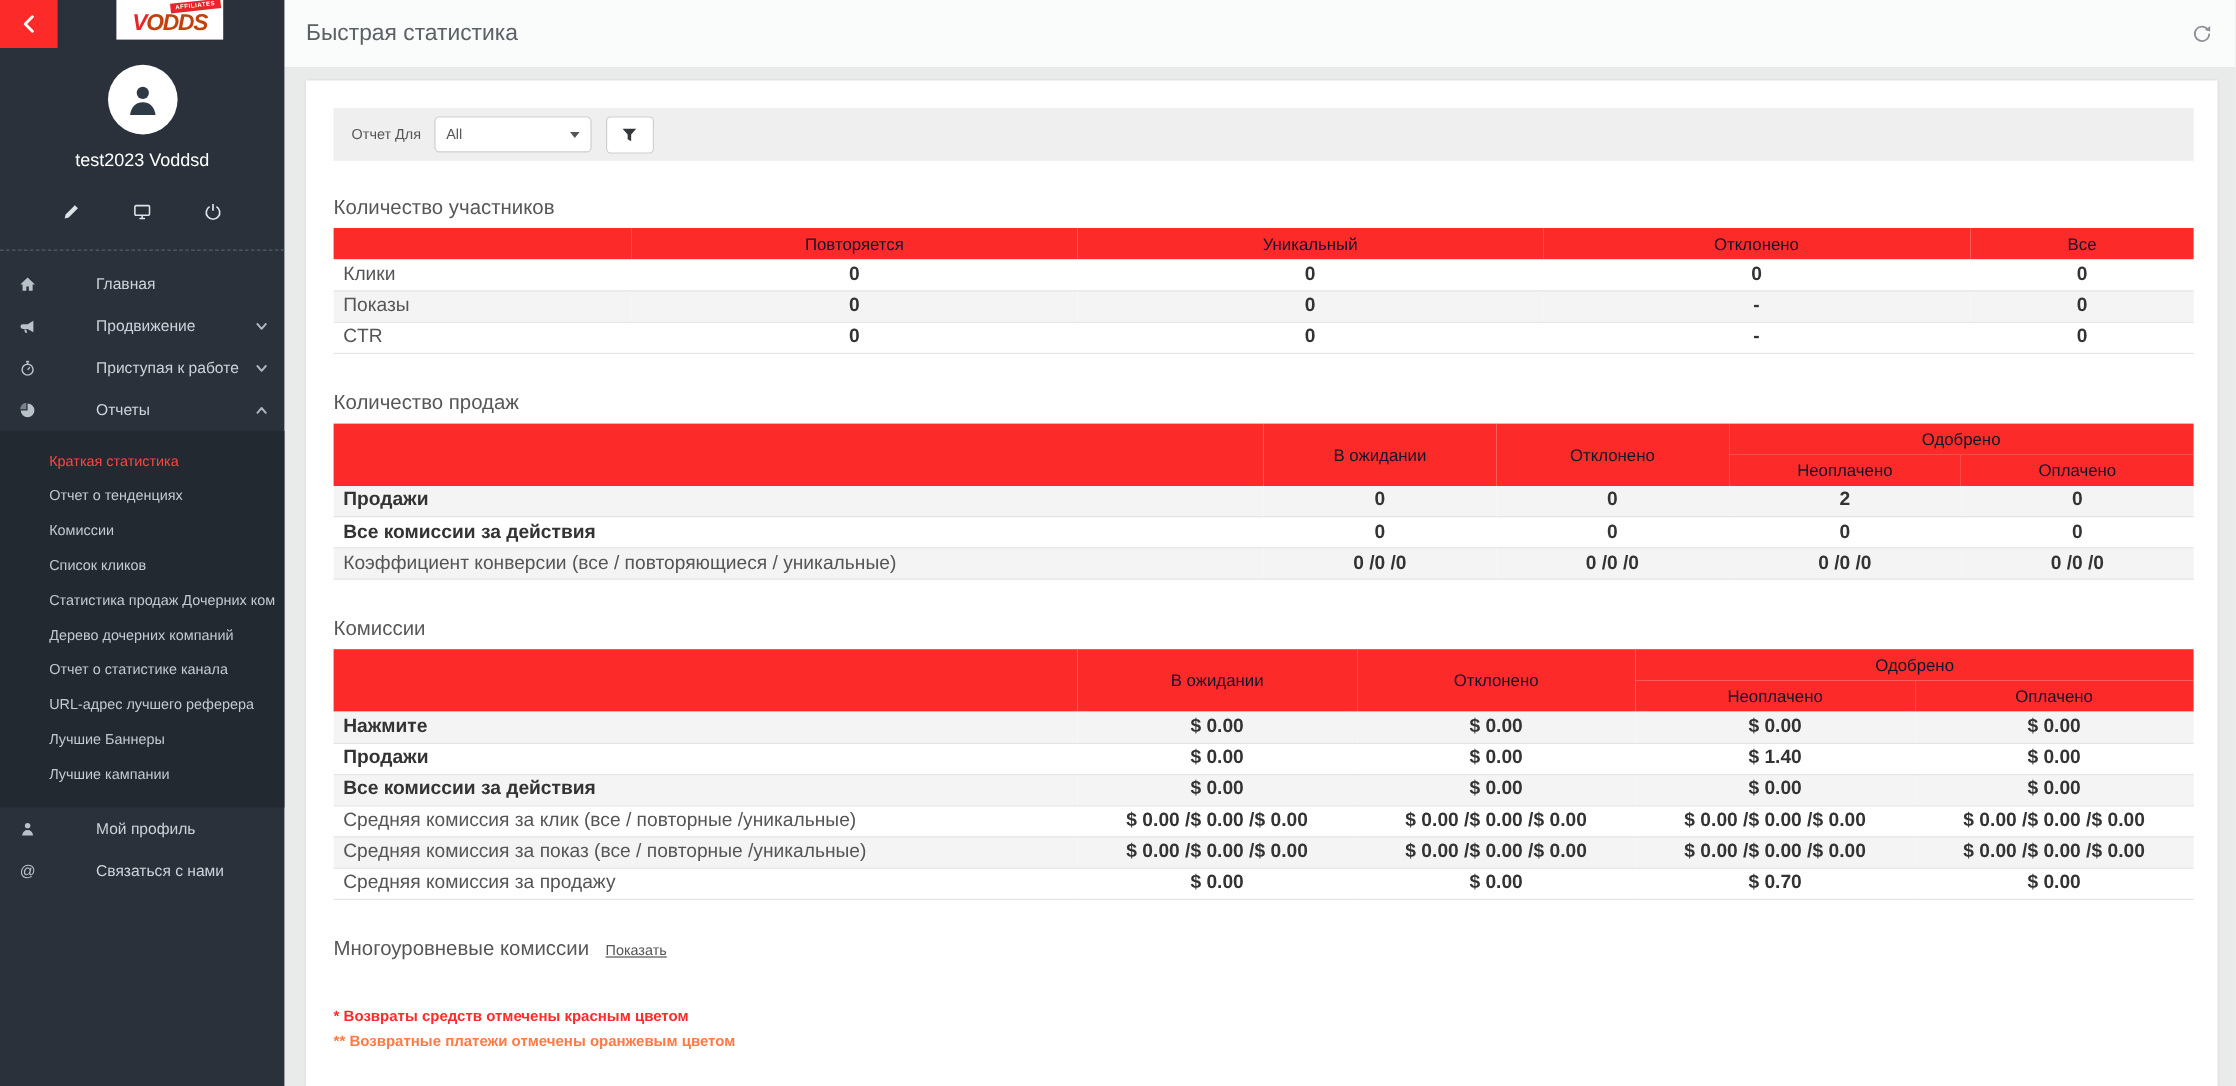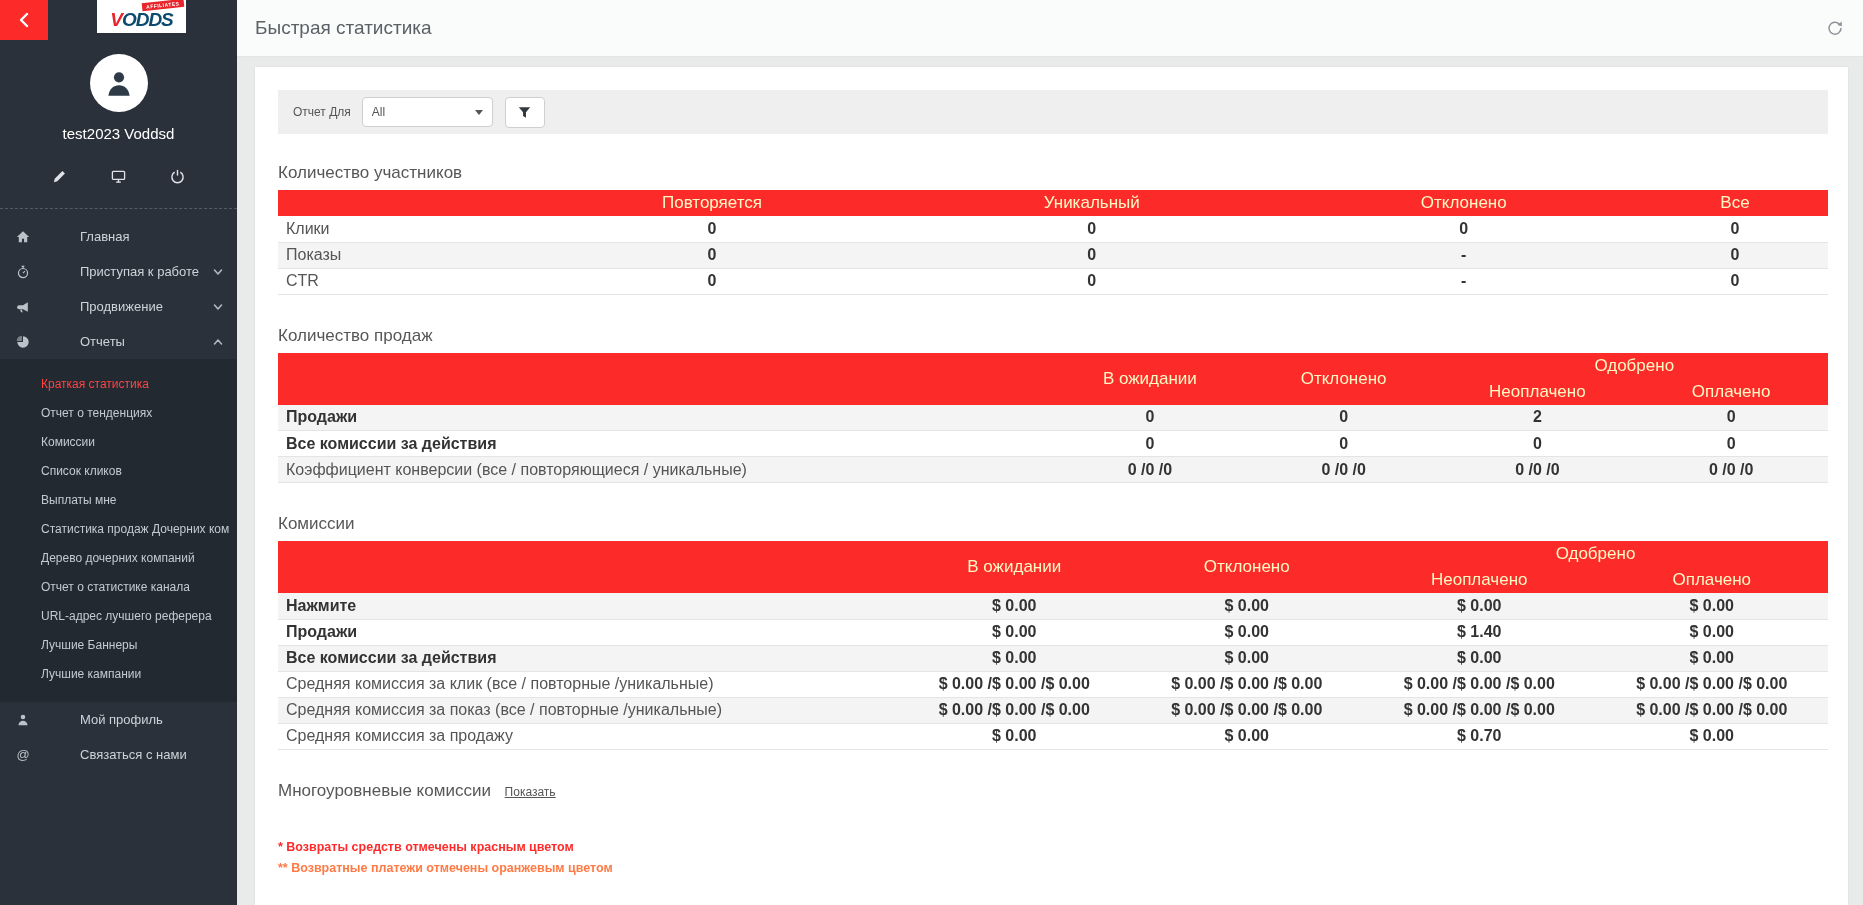--- a/index.html
+++ b/index.html
@@ -9,21 +9,21 @@
 
   
   .sidebar { width:237px; height:905px; background:#2b313a; flex:0 0 237px; position:relative; }
   .side-top { height:40px; position:relative; }
   .back-btn { position:absolute; left:0; top:0; width:48px; height:40px; background:#fd2a2a;
     display:flex; align-items:center; justify-content:center; cursor:pointer; }
   .logo-box { position:absolute; left:97px; top:0; width:89px; height:33px; background:#fff;
     display:flex; align-items:flex-end; justify-content:center; }
   .logo-text { font-style:italic; font-weight:bold; font-size:19px; letter-spacing:-1px; line-height:26px; }
   .logo-v { color:#e8252a; }
-  .logo-rest { color:#0c4a6e; }
+  .logo-rest { color:#c2410c; }
   .logo-ribbon { position:absolute; top:1px; right:2px; background:#e8252a; color:#fff;
     font-size:5px; font-weight:bold; padding:1px 4px; transform:rotate(-6deg); letter-spacing:.5px; }
 
   .profile { text-align:center; padding-top:14px; }
   .avatar { width:58px; height:58px; border-radius:50%; background:#fff; margin:0 auto;
     display:flex; align-items:center; justify-content:center; }
   .avatar svg { width:34px; height:34px; fill:#2e3a46; }
   .user-name { color:#ffffff; font-size:15px; margin-top:13px; }
   .profile-actions { display:flex; justify-content:center; gap:44px; margin-top:27px; color:#dfe4e8; }
   .profile-actions .icon { width:15px; height:15px; cursor:pointer; }
@@ -58,21 +58,21 @@
     margin-left:11px; display:flex; align-items:center; padding:0 9px; font-size:12px; color:#555;
     position:relative; cursor:pointer; }
   .select .caret { position:absolute; right:9px; width:0; height:0;
     border-left:4px solid transparent; border-right:4px solid transparent; border-top:5px solid #555; }
   .filter-btn { width:40px; height:31px; background:#fff; border:1px solid #cfcfcf; border-radius:4px;
     margin-left:12px; display:flex; align-items:center; justify-content:center; cursor:pointer; color:#33383d; }
   .filter-btn svg { width:13px; height:13px; }
 
   .section-title { font-size:17px; color:#575757; line-height:22px; margin-bottom:6px; font-weight:400; }
   table { width:100%; border-collapse:collapse; table-layout:fixed; margin-bottom:30px; }
-  thead th { background:#fd2a2a; color:#fef9c3; font-weight:400; font-size:17px; height:26px;
+  thead th { background:#fd2a2a; color:#0f172a; font-weight:400; font-size:14px; height:26px;
     text-align:center; padding:0 8px; }
   tbody td { height:26px; border-bottom:1px solid #e4e4e4; font-size:16px; padding:0 8px; color:#555; }
   tbody tr.shade { background:#f4f4f4; }
   td.lbl { text-align:left; }
   td.lbl.b { font-weight:700; color:#333; }
   td.val { text-align:center; font-weight:700; color:#333; }
 
   .multitier { margin-top:0; font-size:17px; color:#575757; line-height:22px; }
   .multitier a { font-size:12px; color:#555; text-decoration:underline; margin-left:9px; cursor:pointer; }
   .footnotes { margin-top:34px; font-size:12.5px; font-weight:700; line-height:21px; }
@@ -123,57 +123,56 @@
       <div class="side-sep"></div>
     </div>
 
     <div class="menu-item">
       <svg class="micon" viewBox="0 0 16 16" fill="currentColor">
           <path d="M8 1.5 1 8h2.2v6h3.6v-4h2.4v4h3.6V8H15z"></path>
         </svg>
       <span>Главная</span>
     </div>
     <div class="menu-item">
+      <svg class="micon" viewBox="0 0 16 16" fill="currentColor">
+          <path d="M13.5 2.5v11l-5.5-3H3.5a2.3 2.3 0 0 1 0-4.6H8zM4.8 11l.8 3h2l-.8-3z"></path>
+        </svg>
+      <span>Продвижение</span>
+      <svg class="chev" viewBox="0 0 10 10">
+          <polyline points="1.5,3 5,7 8.5,3" fill="none" stroke="currentColor" stroke-width="1.6" stroke-linecap="round" stroke-linejoin="round"></polyline>
+        </svg>
+    </div>
+    <div class="menu-item">
       <svg class="micon" viewBox="0 0 16 16">
           <circle cx="8" cy="9.2" r="5.2" fill="none" stroke="currentColor" stroke-width="1.4"></circle>
           <line x1="8" y1="9.2" x2="10.2" y2="7" stroke="currentColor" stroke-width="1.3"></line>
           <rect x="6.5" y="0.8" width="3" height="1.6" fill="currentColor"></rect>
           <line x1="8" y1="2.4" x2="8" y2="4" stroke="currentColor" stroke-width="1.3"></line>
         </svg>
       <span>Приступая к работе</span>
       <svg class="chev" viewBox="0 0 10 10">
           <polyline points="1.5,3 5,7 8.5,3" fill="none" stroke="currentColor" stroke-width="1.6" stroke-linecap="round" stroke-linejoin="round"></polyline>
         </svg>
     </div>
     <div class="menu-item">
       <svg class="micon" viewBox="0 0 16 16" fill="currentColor">
-          <path d="M13.5 2.5v11l-5.5-3H3.5a2.3 2.3 0 0 1 0-4.6H8zM4.8 11l.8 3h2l-.8-3z"></path>
-        </svg>
-      <span>Продвижение</span>
-      <svg class="chev" viewBox="0 0 10 10">
-          <polyline points="1.5,3 5,7 8.5,3" fill="none" stroke="currentColor" stroke-width="1.6" stroke-linecap="round" stroke-linejoin="round"></polyline>
-        </svg>
-    </div>
-    <div class="menu-item">
-      <svg class="micon" viewBox="0 0 16 16" fill="currentColor">
           <path d="M8 1.5a6.5 6.5 0 1 1-6.5 6.5H8z"></path>
           <path d="M6.8 0.8A6.5 6.5 0 0 0 0.8 6.8h6z" opacity=".55"></path>
         </svg>
       <span>Отчеты</span>
       <svg class="chev" viewBox="0 0 10 10">
           <polyline points="1.5,7 5,3 8.5,7" fill="none" stroke="currentColor" stroke-width="1.6" stroke-linecap="round" stroke-linejoin="round"></polyline>
         </svg>
     </div>
 
     <div class="submenu">
       <div class="submenu-item active">Краткая статистика</div>
       <div class="submenu-item">Отчет о тенденциях</div>
       <div class="submenu-item">Комиссии</div>
       <div class="submenu-item">Список кликов</div>
-      <div class="submenu-item">Выплаты мне</div>
       <div class="submenu-item">Статистика продаж Дочерних ком</div>
       <div class="submenu-item">Дерево дочерних компаний</div>
       <div class="submenu-item">Отчет о статистике канала</div>
       <div class="submenu-item">URL-адрес лучшего реферера</div>
       <div class="submenu-item">Лучшие Баннеры</div>
       <div class="submenu-item">Лучшие кампании</div>
     </div>
 
     <div class="menu-item">
       <svg class="micon" viewBox="0 0 16 16" fill="currentColor">

